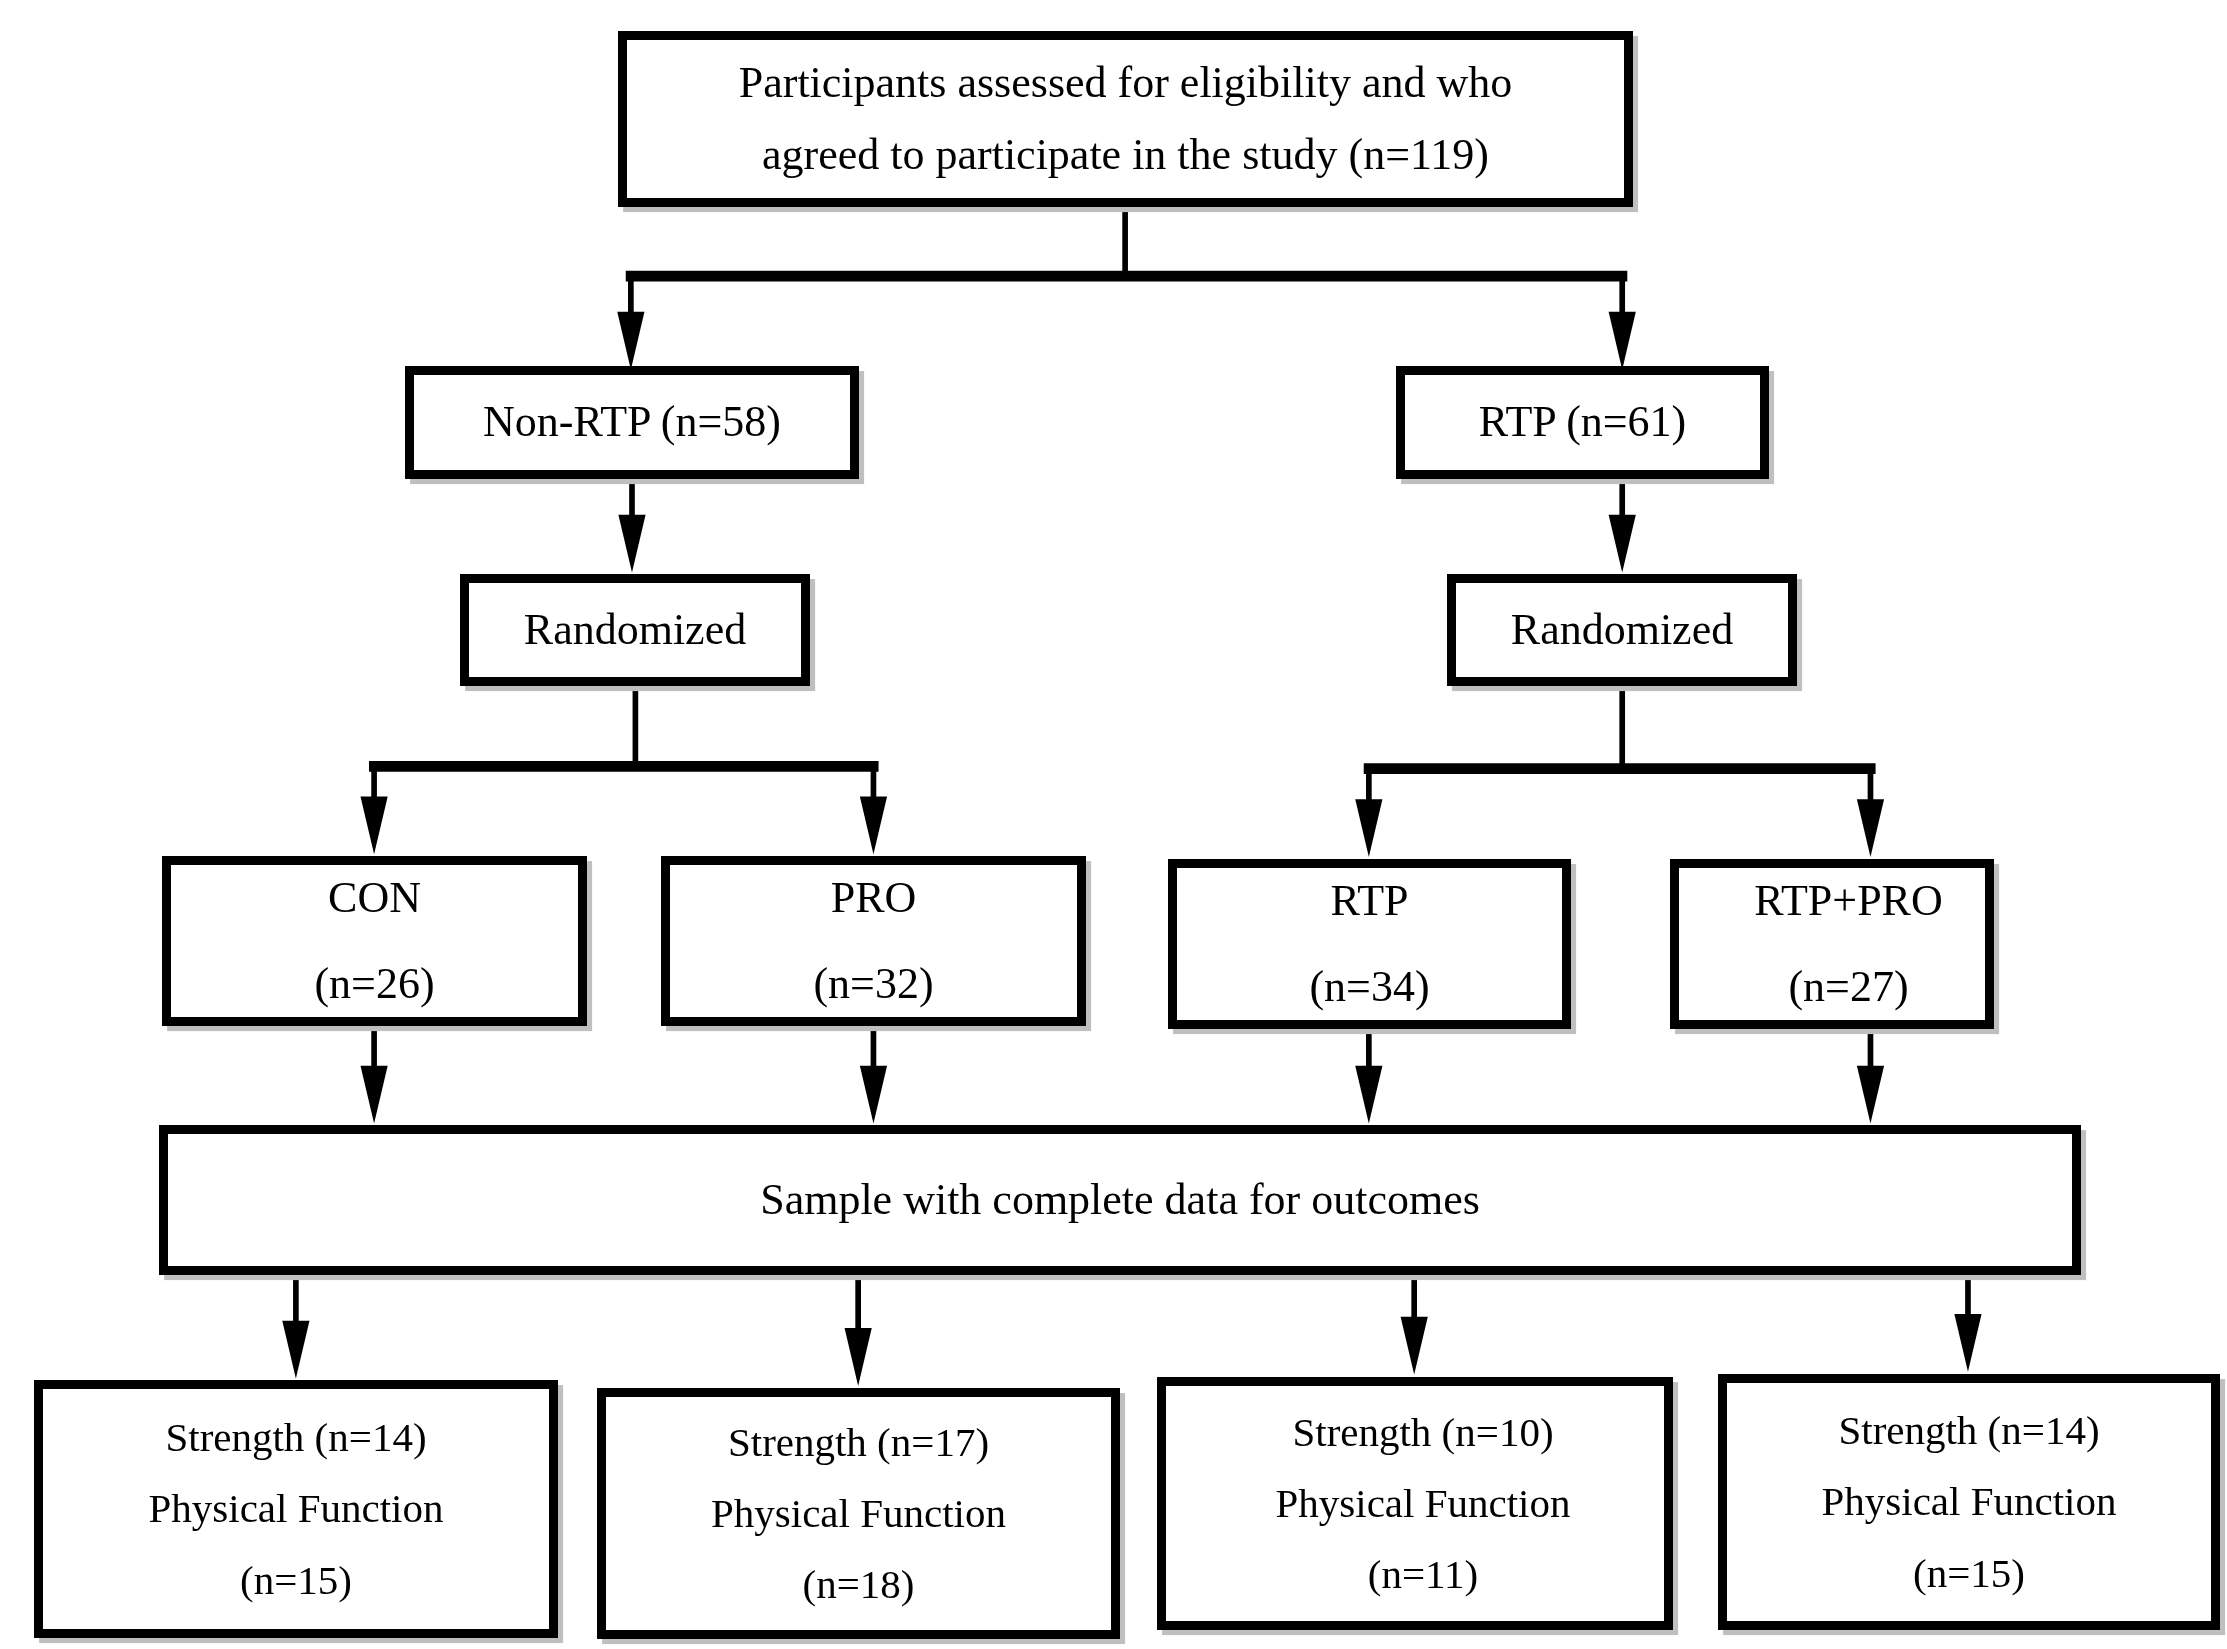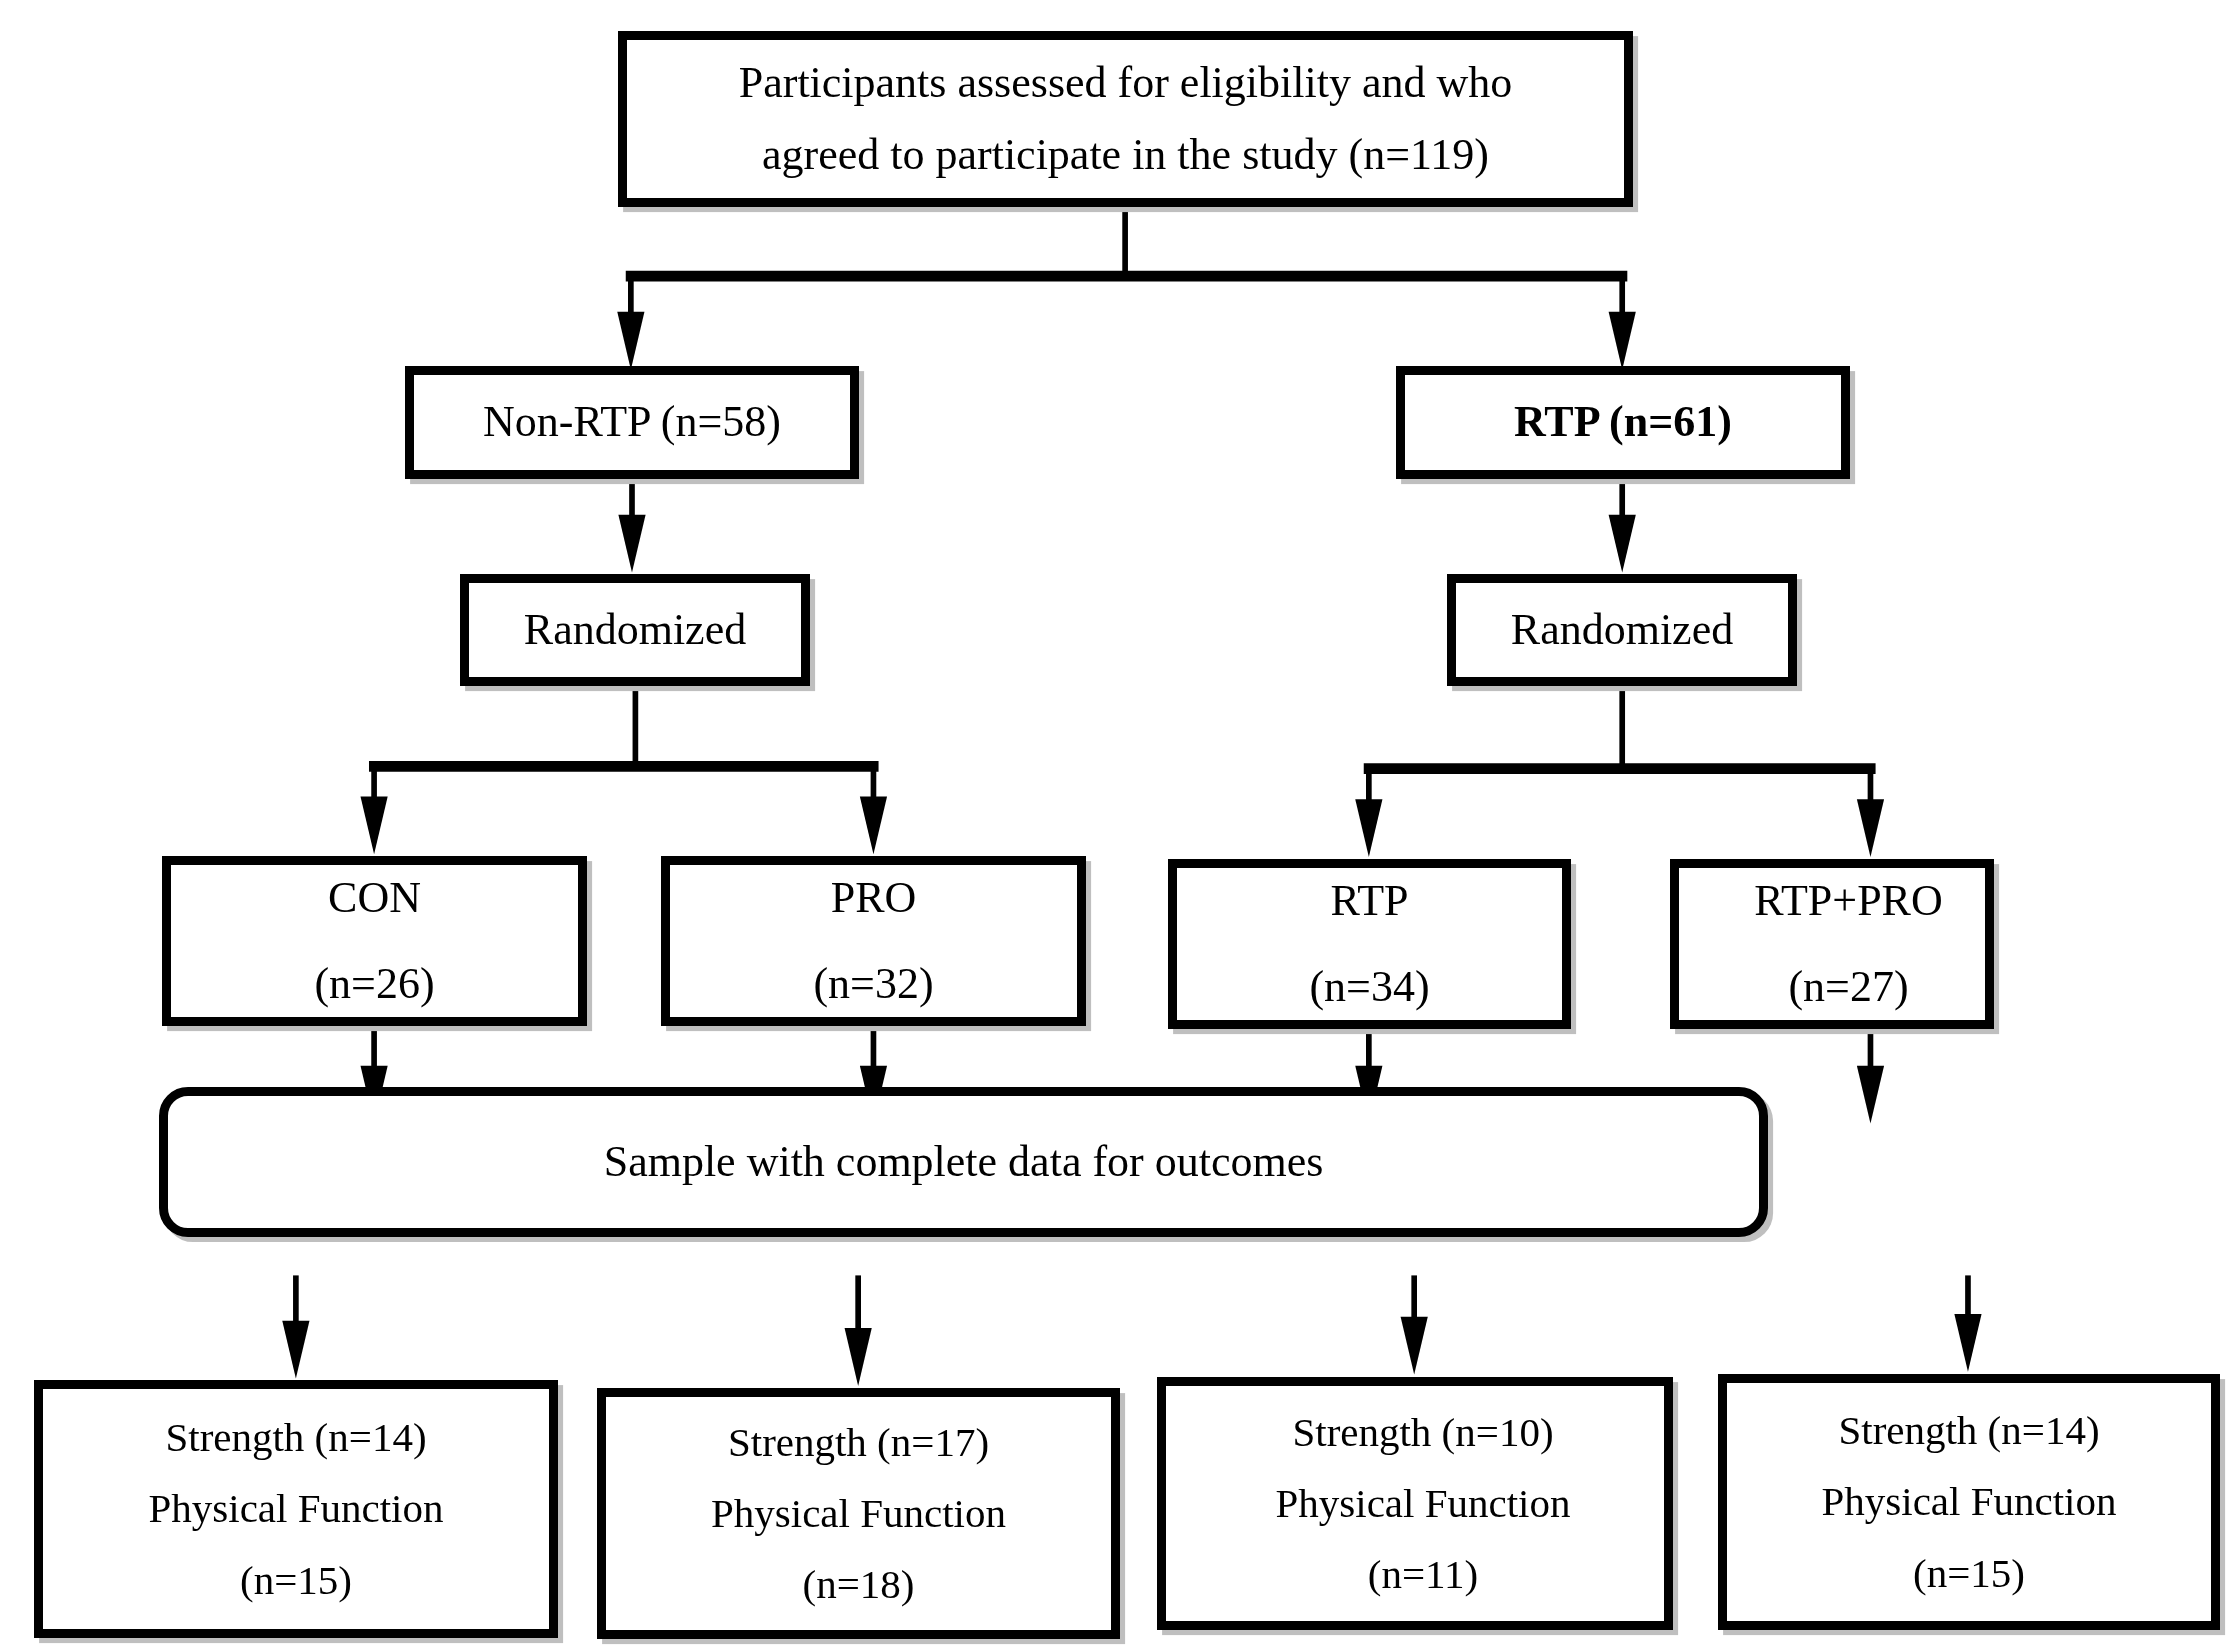--- a/index.html
+++ b/index.html
@@ -31,28 +31,28 @@
   }
   .box .line { line-height: 1.05; white-space: nowrap; }
   .fs-main  { font-size: 44px; }
   .fs-small { font-size: 41px; }
   .gap-sm { row-gap: 26px; }
   .gap-md { row-gap: 28px; text-align: center; }
   .gap-lg { row-gap: 40px; }
 
   .b-elig   { left: 618px; top: 31px;   width: 1015px; height: 176px; }
   .b-nonrtp { left: 405px;  top: 366px;  width: 454px;  height: 113px; }
-  .b-rtparm { left: 1396px; top: 366px;  width: 454px;  height: 113px; font-weight: bold; }
+  .b-rtparm { left: 1396px; top: 366px;  width: 373px;  height: 113px; }
   .b-randl  { left: 460px;  top: 574px; width: 350px;  height: 112px; }
   .b-randr  { left: 1447px; top: 574px; width: 350px;  height: 112px; }
   .b-con    { left: 162px;  top: 856px; width: 425px;  height: 170px; }
   .b-pro    { left: 661px; top: 856px; width: 425px;  height: 170px; }
   .b-rtp3   { left: 1168px; top: 859px; width: 403px;  height: 170px; }
   .b-rtppro { left: 1670px; top: 859px; width: 324px;  height: 170px; padding-left: 33px; }
-  .b-sample { left: 159px;  top: 1087px; width: 1609px; height: 150px; border-radius: 29px; }
+  .b-sample { left: 159px;  top: 1125px; width: 1922px; height: 150px; }
   .b-out1   { left: 34px;   top: 1380px; width: 524px;  height: 258px; }
   .b-out2   { left: 597px; top: 1388px; width: 523px;  height: 251px; }
   .b-out3   { left: 1157px; top: 1377px; width: 516px;  height: 253px; padding-left: 16px; }
   .b-out4   { left: 1718px; top: 1374px; width: 502px;  height: 256px; }
 </style>
 </head>
 <body>
 
 <div class="canvas">
 

